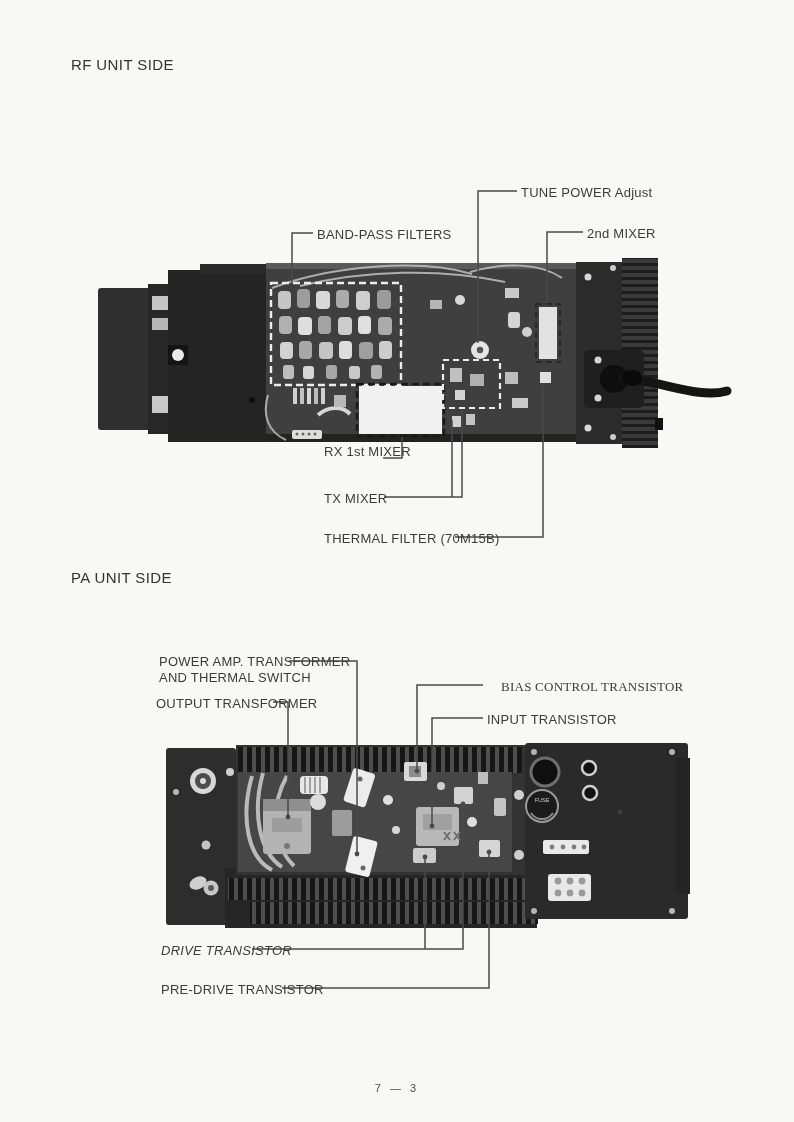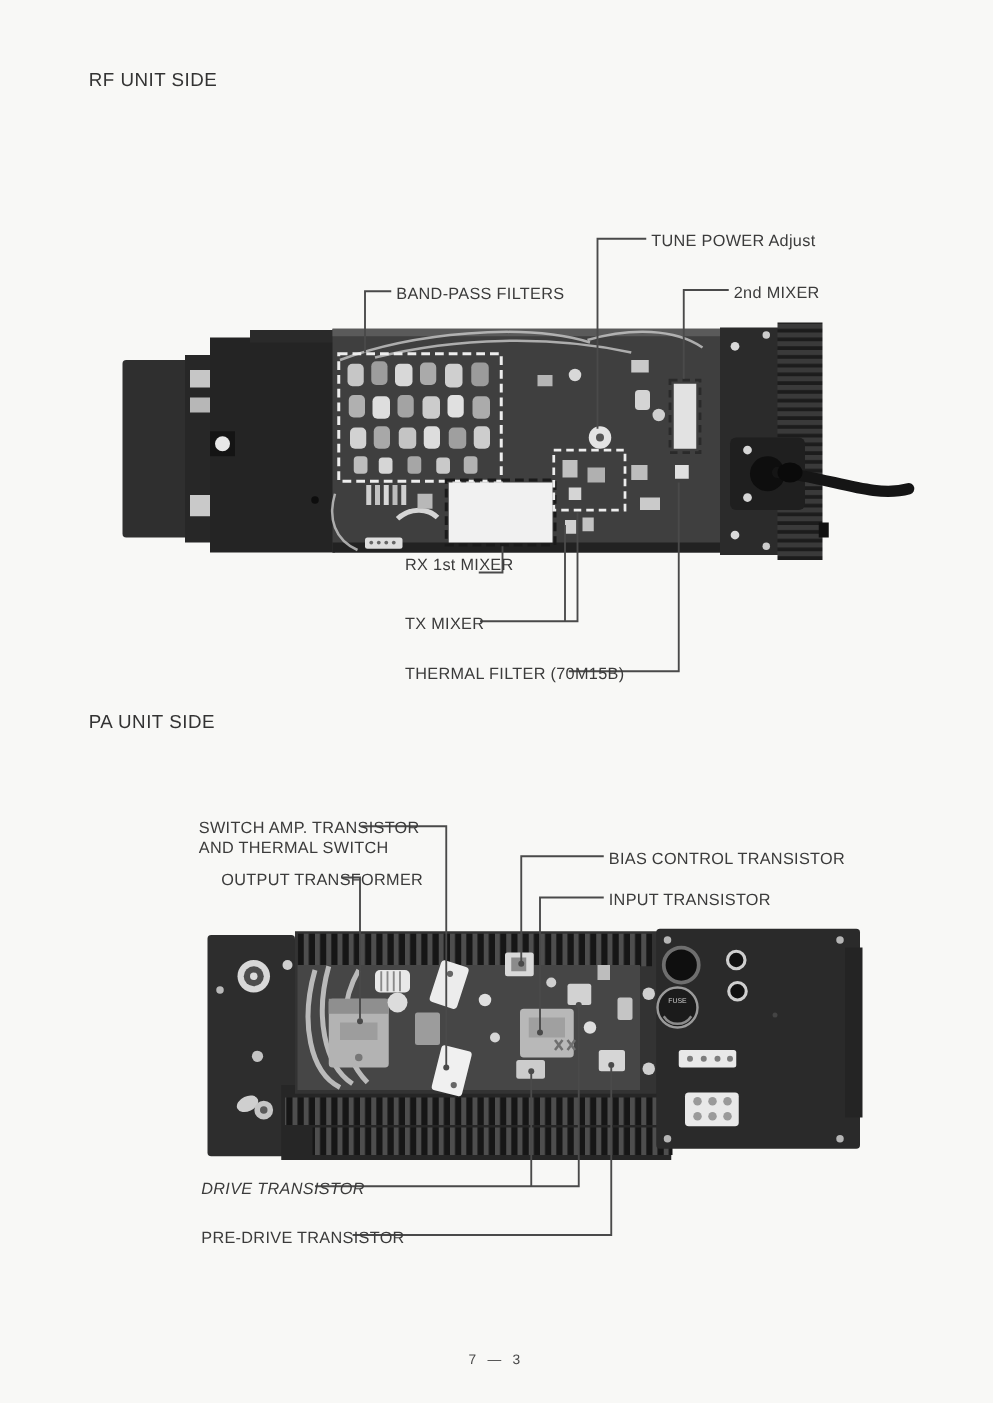--- a/index.html
+++ b/index.html
@@ -304,23 +304,23 @@
   <div class="heading" style="left:71px;top:569px;text-align:center;">PA UNIT SIDE</div>
 
   <div class="callout" style="left:521px;top:185px;">TUNE POWER Adjust</div>
   <div class="callout" style="left:317px;top:227px;">BAND-PASS FILTERS</div>
   <div class="callout" style="left:587px;top:226px;">2nd MIXER</div>
   <div class="callout" style="left:324px;top:444px;">RX 1st MIXER</div>
   <div class="callout" style="left:324px;top:491px;">TX MIXER</div>
   <div class="callout" style="left:324px;top:531px;">THERMAL FILTER (70M15B)</div>
 
   <div class="callout" style="left:159px;top:654px;">
-    <div>SWITCH AMP. TRANSISTOR</div>
+    <div>POWER AMP. TRANSFORMER</div>
     <div class="l2">AND THERMAL SWITCH</div>
   </div>
-  <div class="callout" style="left:177px;top:696px;">OUTPUT TRANSFORMER</div>
-  <div class="callout" style="left:487px;top:679px;">BIAS CONTROL TRANSISTOR</div>
+  <div class="callout" style="left:156px;top:696px;">OUTPUT TRANSFORMER</div>
+  <div class="callout" style="left:501px;top:679px;font-family:Liberation Serif, serif;">BIAS CONTROL TRANSISTOR</div>
   <div class="callout" style="left:487px;top:712px;">INPUT TRANSISTOR</div>
   <div class="callout" style="left:161px;top:943px;font-style:italic;">DRIVE TRANSISTOR</div>
   <div class="callout" style="left:161px;top:982px;">PRE-DRIVE TRANSISTOR</div>
 
   <div class="pagenum">7 — 3</div>
 </div>
 
 </body></html>

